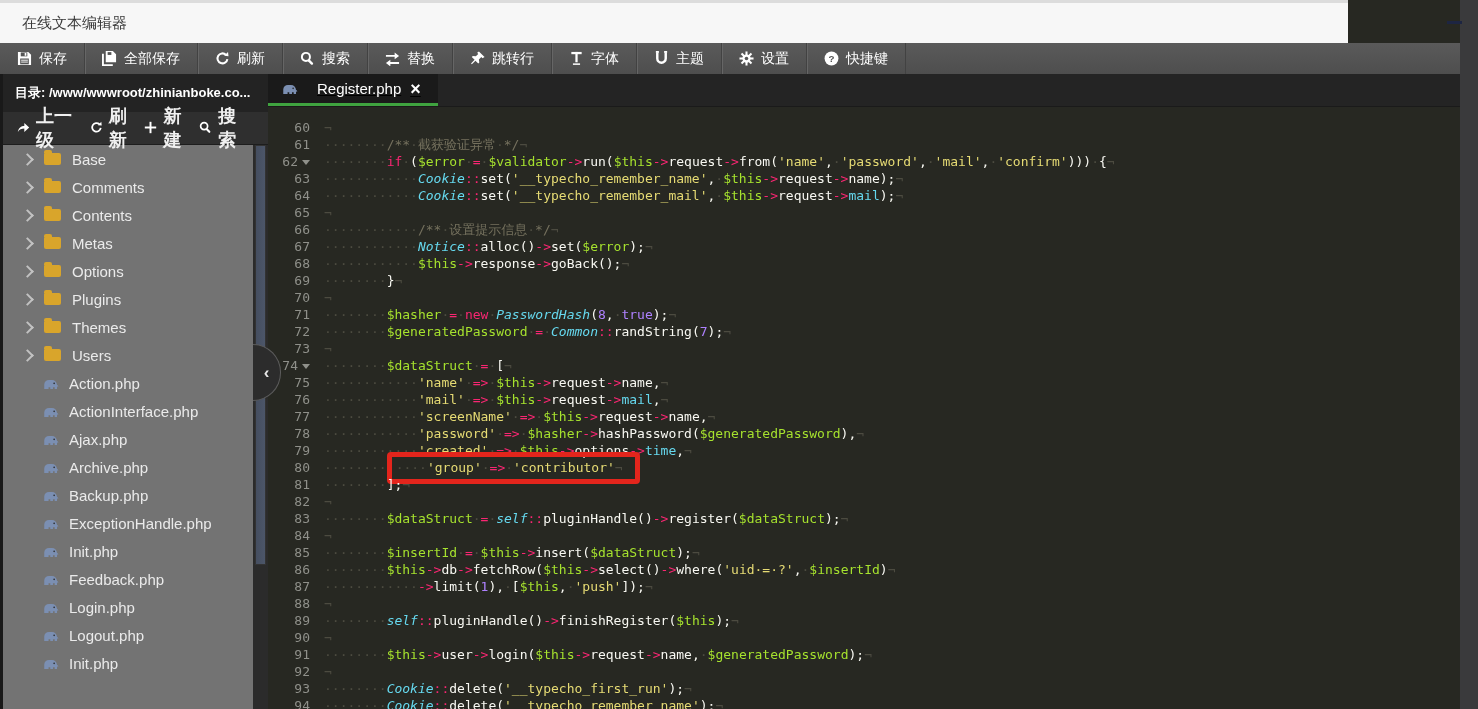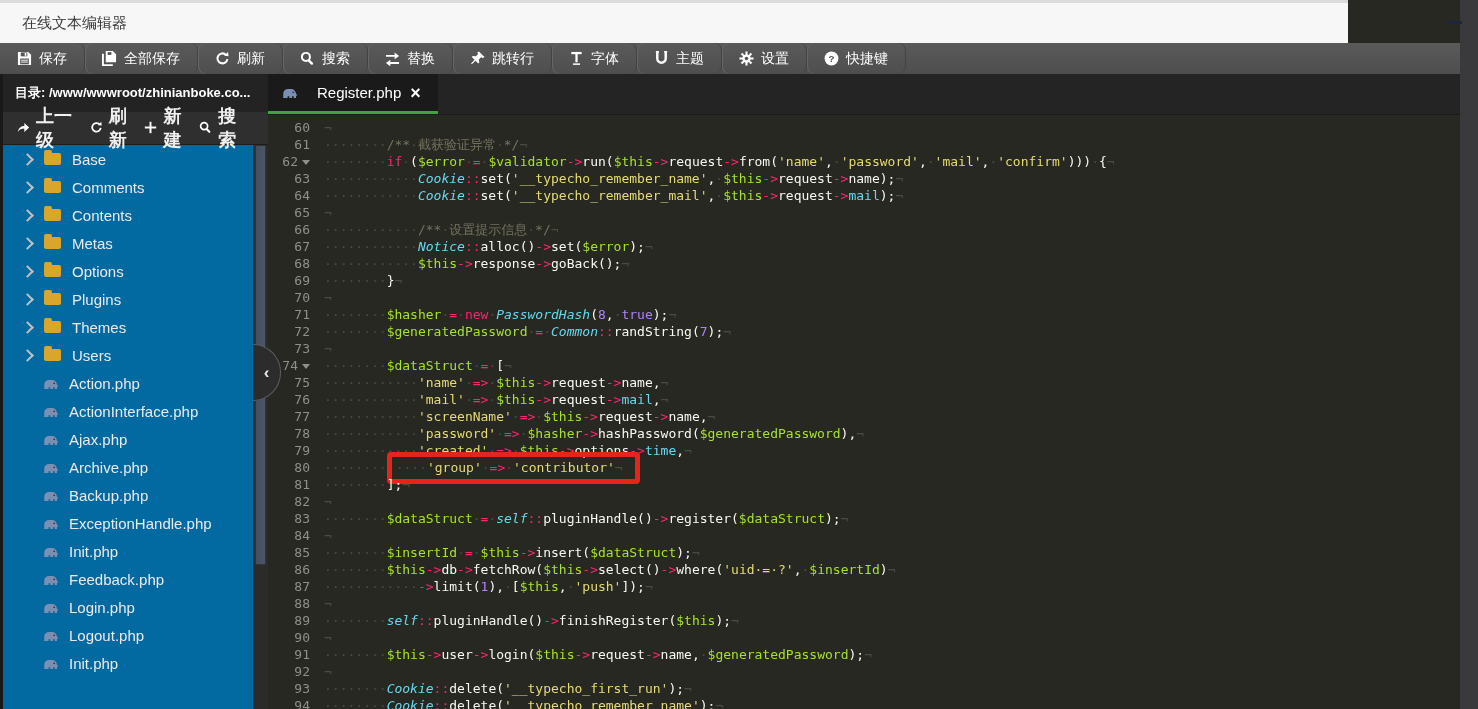--- a/index.html
+++ b/index.html
@@ -9,54 +9,54 @@
   .right-strip{position:absolute;top:0;right:0;width:18px;height:709px;background:#3a3a3c;z-index:6;}
   .min-dash{position:absolute;left:1447px;top:21px;width:15px;height:3px;background:#1d2542;z-index:7;}
   
   .titlebar{position:absolute;top:0;left:0;width:1348px;height:43px;background:#f7f7f7;
             border-top:3px solid #dcdcdc;box-sizing:border-box;z-index:5;}
   .titlebar .title{line-height:40px;padding-left:22px;font-size:15px;color:#3a3a3a;}
   
   .toolbar{position:absolute;top:43px;left:0;width:1460px;height:31px;background:linear-gradient(#5a5a5a,#4e4e4e);
            display:flex;align-items:stretch;z-index:5;}
   .tb-btn{display:flex;align-items:center;gap:7px;padding:0 17px;color:#fff;font-size:14px;
-          border-right:1px solid #424242;box-shadow:1px 0 0 #666 inset;cursor:pointer;white-space:nowrap;border-radius:8px;}
+          border-right:1px solid #424242;box-shadow:1px 0 0 #666 inset;cursor:pointer;white-space:nowrap;}
   .tb-btn:first-child{box-shadow:none;}
   .tb-btn .icon{display:inline-flex;width:15px;height:15px;align-items:center;justify-content:center;}
   .tb-btn .icon svg{width:15px;height:15px;}
   
   .dirbar{position:absolute;top:74px;left:0;width:268px;height:38px;background:#232323;z-index:4;
           border-left:3px solid #191919;box-sizing:border-box;}
   .dirbar span{display:block;line-height:38px;padding-left:12px;font-size:13px;font-weight:bold;color:#fff;
                white-space:nowrap;overflow:hidden;}
   .side-toolbar{position:absolute;top:112px;left:0;width:268px;height:33px;background:#2f2f2f;z-index:4;
                 display:flex;align-items:center;justify-content:space-between;padding:0 14px;box-sizing:border-box;
                 border-left:3px solid #191919;border-bottom:1px solid #1d1d1d;}
   .st-btn{display:flex;align-items:center;gap:6px;color:#f0f0f0;font-size:18px;font-weight:bold;cursor:pointer;}
   .st-btn .icon svg{width:13px;height:13px;}
-  .tree{position:absolute;top:145px;left:0;width:253px;bottom:0;background:#0369a1;overflow:hidden;z-index:3;
+  .tree{position:absolute;top:145px;left:0;width:253px;bottom:0;background:#737373;overflow:hidden;z-index:3;
         border-left:3px solid #191919;box-sizing:border-box;}
   .tree-row{height:28px;display:flex;align-items:center;color:#eaeaea;font-size:15px;cursor:pointer;white-space:nowrap;}
   .tree-row.folder{padding-left:20px;}
   .tree-row.file{padding-left:38px;}
   .chev{width:7px;height:7px;border-right:2px solid #c2c2c2;border-bottom:2px solid #c2c2c2;
         transform:rotate(-45deg);margin-right:12px;flex:none;}
   .folder-ico{position:relative;width:17px;height:12px;background:#d9a52b;border-radius:1px 2px 2px 2px;
               margin-right:11px;flex:none;}
   .folder-ico::before{content:"";position:absolute;top:-3px;left:0;width:8px;height:3px;background:#d9a52b;
                       border-radius:2px 2px 0 0;}
   .php-ico{width:18px;height:13px;margin-right:10px;flex:none;display:inline-flex;}
   .php-ico svg{width:18px;height:13px;}
   
   .scroll-strip{position:absolute;top:145px;left:253px;width:15px;bottom:0;background:#2b2b2b;z-index:4;}
   .scroll-thumb{position:absolute;top:0;left:2px;width:11px;height:420px;background:#49536b;
                 background:linear-gradient(90deg,#454e60,#4c5669);border:1px solid #333;box-sizing:border-box;}
   
-  .tabstrip{position:absolute;top:74px;left:268px;right:18px;height:41px;background:#242424;z-index:4;
-            display:flex;border-bottom:1px solid #1a1a1a;box-sizing:border-box;}
+  .tabstrip{position:absolute;top:74px;left:268px;right:18px;height:33px;background:#242424;z-index:4;
+            display:flex;border-bottom:1px solid #1a1a1a;box-sizing:border-box;text-decoration:underline;}
   .tab{width:170px;background:#1a1a1a;border-bottom:3px solid #3fa33f;box-sizing:border-box;
        display:flex;align-items:center;padding:0 12px;gap:9px;cursor:pointer;}
   .tab-label{color:#fff;font-size:15px;}
   .tab-close{color:#fff;font-size:18px;font-weight:bold;line-height:1;cursor:pointer;}
   
   .code{position:absolute;top:115px;left:268px;right:18px;bottom:0;background:#272822;overflow:hidden;
         padding-top:4px;z-index:2;}
   .code-line{display:flex;height:17px;line-height:17px;font-family:"DejaVu Sans Mono",monospace;
              font-size:13px;white-space:pre;}
   .gutter{width:42px;flex:none;text-align:right;color:#8f908a;position:relative;}

